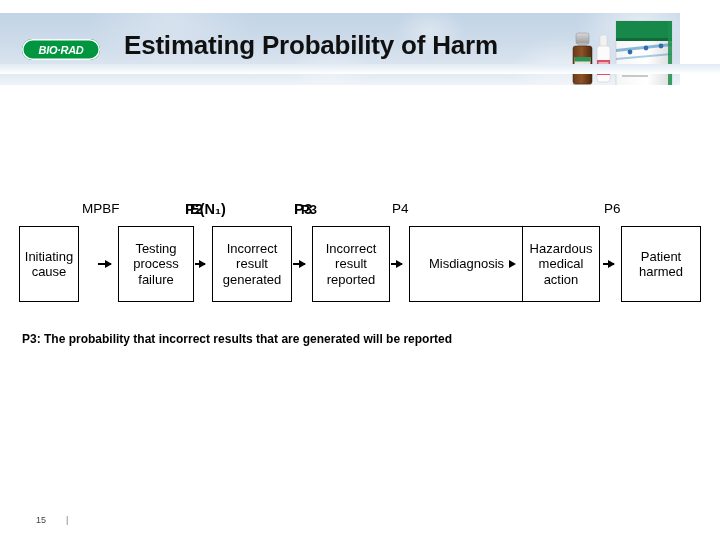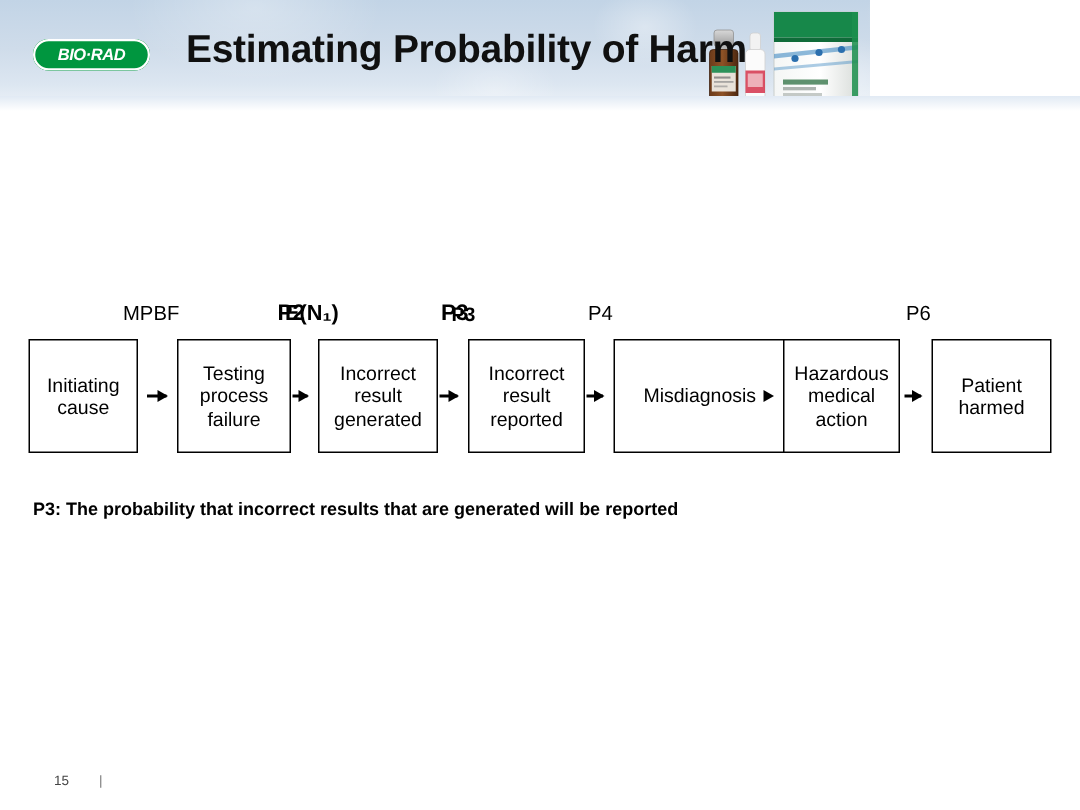--- a/index.html
+++ b/index.html
@@ -12,22 +12,22 @@
     background: #ffffff;
     font-family: "Liberation Sans", sans-serif;
     overflow: hidden;
     position: relative;
   }
 
   
   .header {
     position: absolute;
     left: 0;
-    top: 0;
-    width: 580px;
+    top: 13px;
+    width: 680px;
     height: 72px;
     background:
       radial-gradient(ellipse 90px 60px at 640px 10px, rgba(255,255,255,0.55), rgba(255,255,255,0) 70%),
       radial-gradient(ellipse 70px 45px at 560px 55px, rgba(255,255,255,0.40), rgba(255,255,255,0) 70%),
       radial-gradient(ellipse 50px 38px at 430px 18px, rgba(255,255,255,0.35), rgba(255,255,255,0) 70%),
       radial-gradient(ellipse 60px 40px at 330px 60px, rgba(255,255,255,0.30), rgba(255,255,255,0) 70%),
       radial-gradient(ellipse 120px 70px at 170px 5px, rgba(255,255,255,0.30), rgba(255,255,255,0) 70%),
       linear-gradient(180deg, #c2d4e6 0%, #cfdcea 45%, #dce6f1 78%, #eef3f8 100%);
     overflow: hidden;
   }
@@ -256,21 +256,21 @@
 
   <div class="overlap-wrap" style="left:294px;width:40px;height:20px;">
     <span style="font-size:15px;font-weight:bold;left:0px;top:1px;">P3</span>
     <span style="font-size:13px;font-weight:bold;left:7px;top:3px;">P3</span>
   </div>
 
   <div class="flow-label" style="left:392px;">P4</div>
   <div class="flow-label" style="left:503px;margin-top:32px;">P5</div>
   <div class="flow-label" style="left:604px;">P6</div>
 
-  <div class="flow-box" style="left:19px;width:73px;">Initiating cause</div>
+  <div class="flow-box" style="left:19px;width:60px;">Initiating cause</div>
   <div class="flow-box" style="left:118px;width:76px;">Testing process failure</div>
   <div class="flow-box" style="left:212px;width:80px;">Incorrect result generated</div>
   <div class="flow-box" style="left:312px;width:78px;">Incorrect result reported</div>
   <div class="flow-box" style="left:409px;width:115px;">Misdiagnosis</div>
   <div class="flow-box" style="left:522px;width:78px;">Hazardous medical action</div>
   <div class="flow-box" style="left:621px;width:80px;">Patient harmed</div>
 
   <div class="arrow" style="left:98px;width:13px;"></div>
   <div class="arrow" style="left:195px;width:10px;"></div>
   <div class="arrow" style="left:293px;width:12px;"></div>

